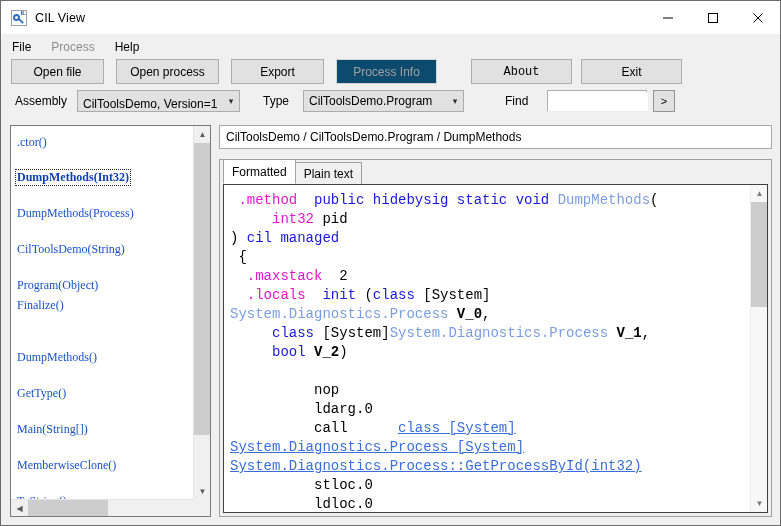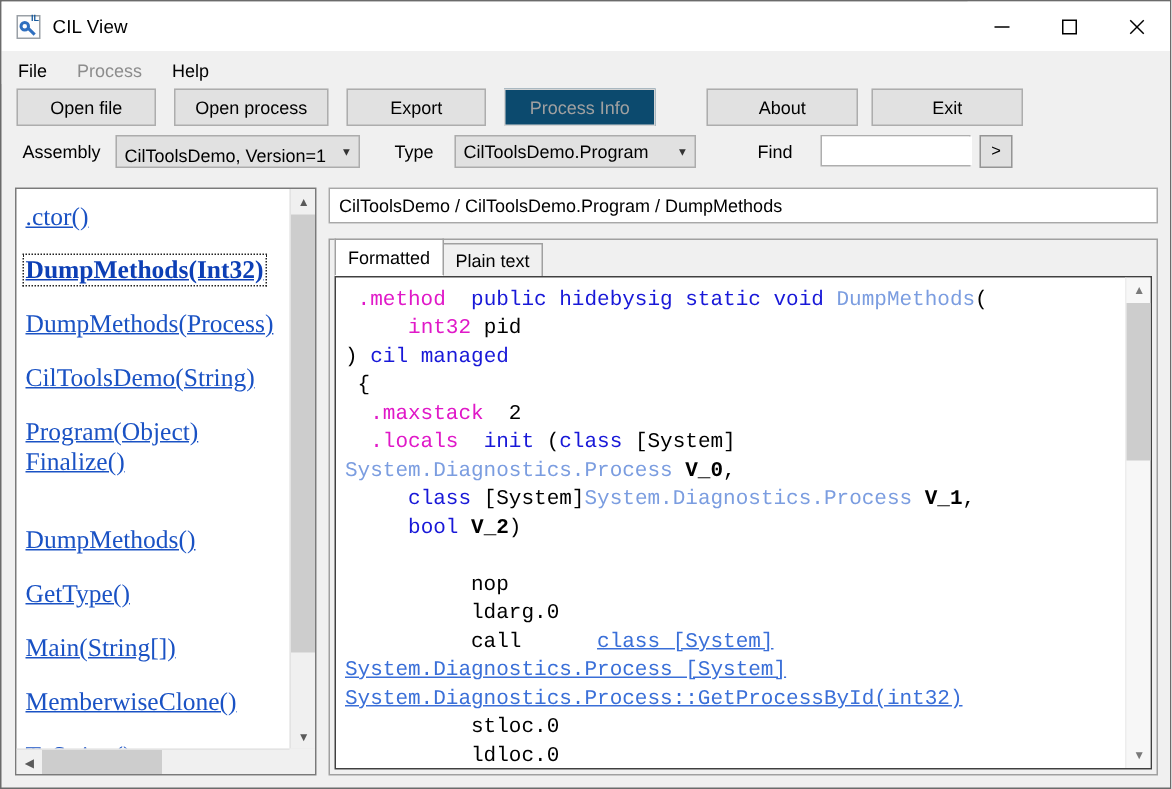--- a/index.html
+++ b/index.html
@@ -144,23 +144,22 @@
     overflow: hidden;
   }
   .list-viewport {
     position: absolute; left: 0; top: 0;
     width: 182px; height: 374px;
     overflow: hidden;
   }
   .list-item {
     position: absolute; left: 6px;
     font-family: "Liberation Serif", serif;
-    font-size: 17px;
+    font-size: 12px;
     color: #1a52c4;
-    text-decoration: underline;
     white-space: nowrap;
   }
   .list-item.sel {
     font-weight: bold;
     color: #0d3fb5;
     outline: 1px dotted #222;
     padding: 0 1px;
     left: 5px;
   }
 
@@ -334,21 +333,21 @@
     <div class="menu-item">File</div>
     <div class="menu-item disabled">Process</div>
     <div class="menu-item">Help</div>
   </div>
 
   <div class="toolrow1">
     <div class="tbtn" style="left:10px; width:93px;">Open file</div>
     <div class="tbtn" style="left:230px; width:93px;">Export</div>
     <div class="tbtn" style="left:115px; width:103px;">Open process</div>
     <div class="tbtn disabled" style="left:335px; width:101px;">Process Info</div>
-    <div class="tbtn" style="left:470px; width:101px;">About</div>
+    <div class="tbtn" style="left:470px; width:101px;font-family:Liberation Mono, monospace;">About</div>
     <div class="tbtn" style="left:580px; width:101px;">Exit</div>
   </div>
 
   <div class="toolrow2">
     <div class="lbl" style="left:14px;">Assembly</div>
     <div class="combo" style="left:76px; width:163px;align-items:flex-end;">
       <span class="cval">CilToolsDemo, Version=1</span>
       <span class="carrow">▾</span>
     </div>
     <div class="lbl" style="left:262px;">Type</div>

